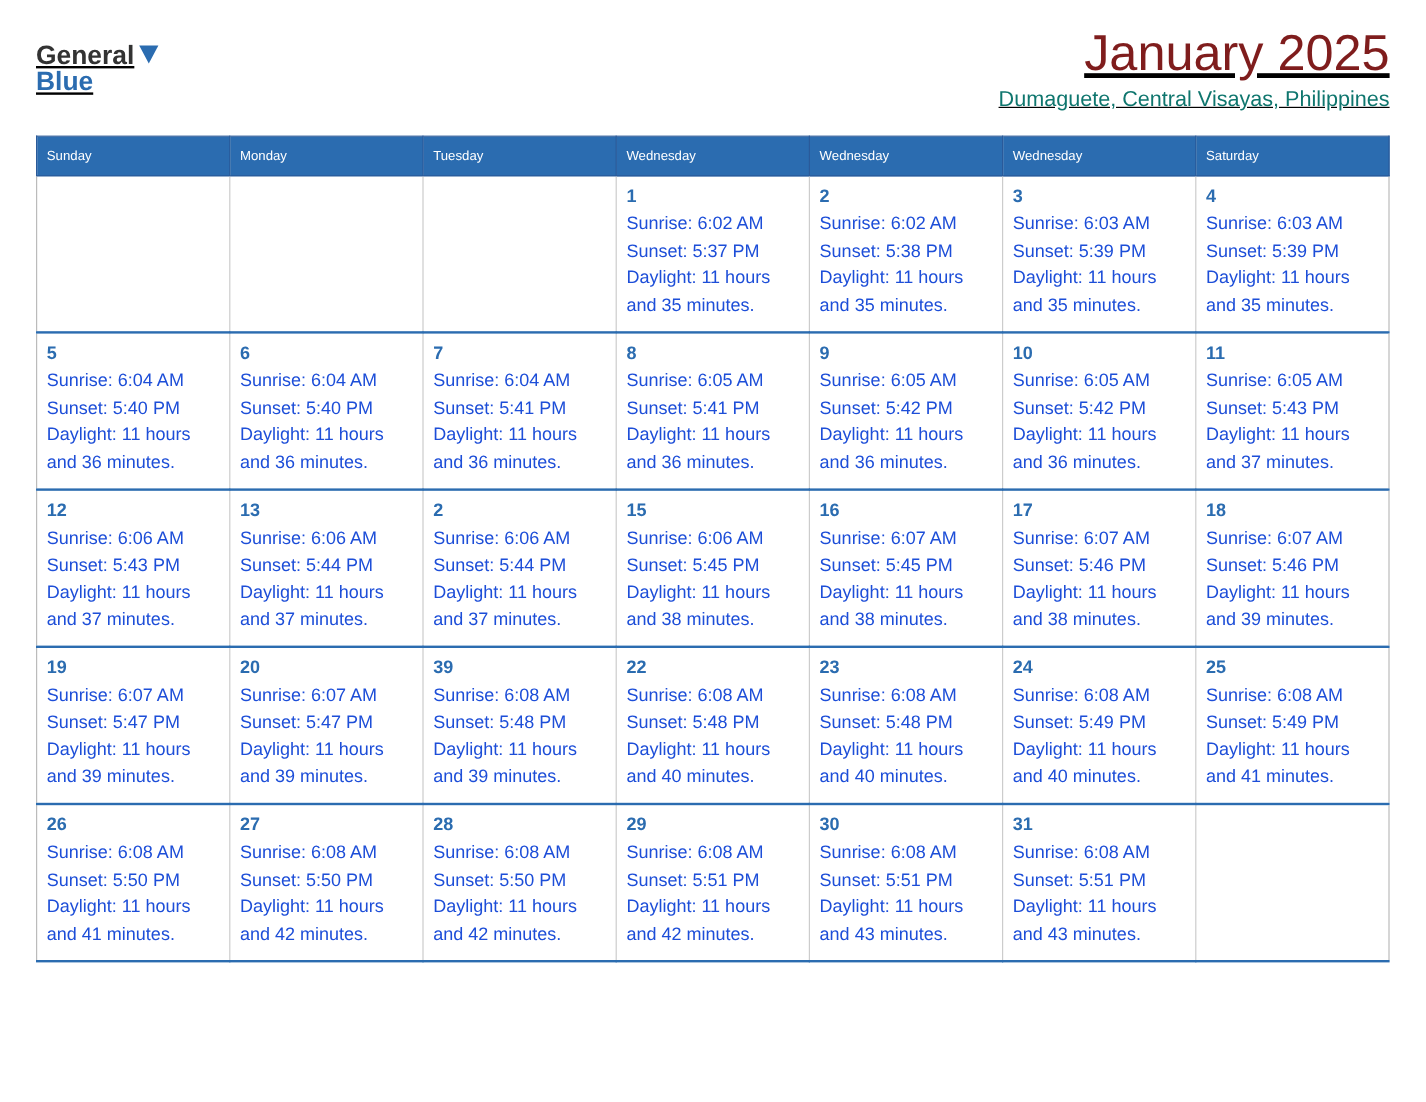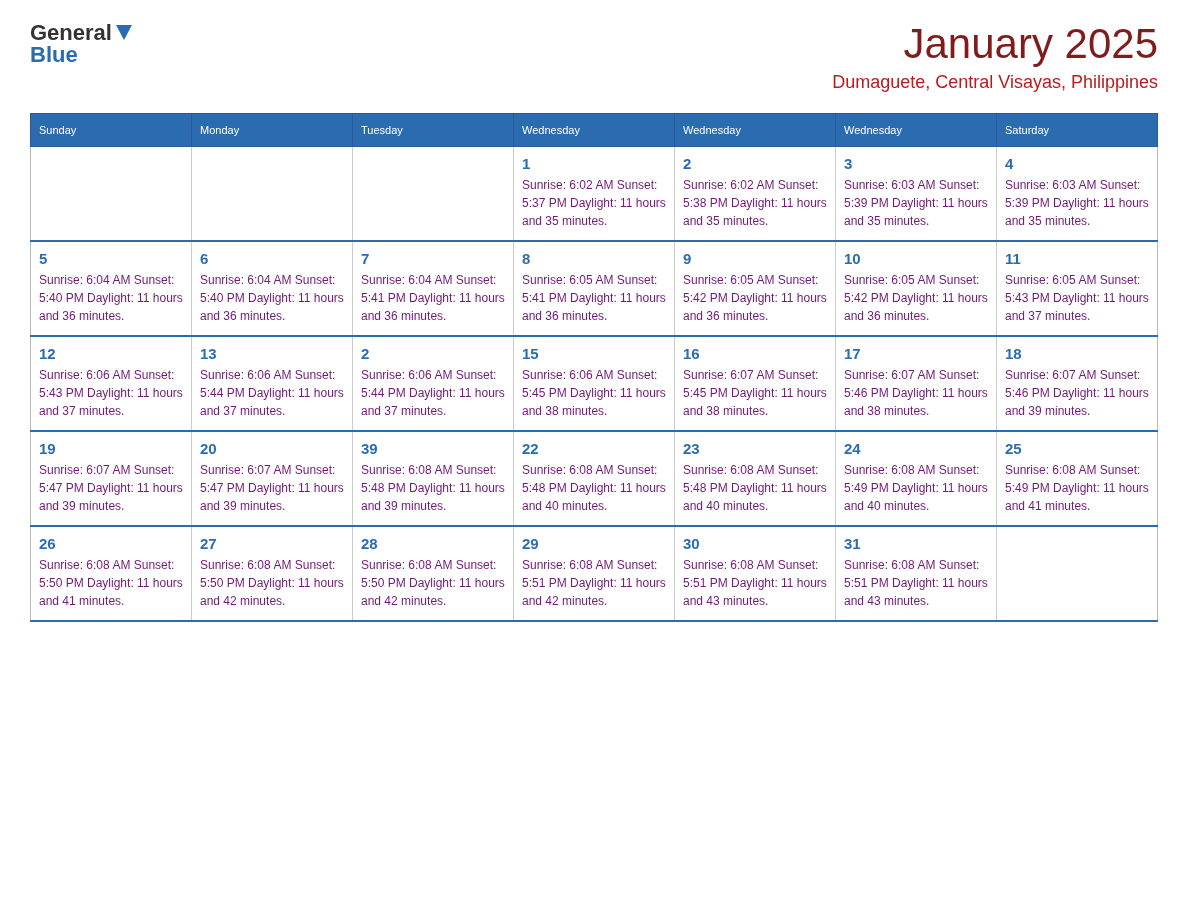--- a/index.html
+++ b/index.html
@@ -6,22 +6,23 @@
     body {
       font-family: Arial, sans-serif;
       background: #fff;
       width: 1188px;
       min-height: 918px;
       padding: 20px 30px;
     }
     .header-area {
       display: flex;
       justify-content: space-between;
-      align-items: flex-start;
+      align-items: center;
       margin-bottom: 20px;
+      text-decoration: underline;
     }
     .logo {
       display: flex;
       align-items: center;
       gap: 4px;
     }
     .logo-text-general {
       font-size: 22px;
       font-weight: bold;
       color: #333;
@@ -34,21 +35,21 @@
     .title-area {
       text-align: right;
     }
     .main-title {
       font-size: 42px;
       font-weight: normal;
       color: #7f1d1d;
     }
     .subtitle {
       font-size: 18px;
-      color: #b91c1c;
+      color: #0f766e;
       margin-top: 4px;
     }
     .calendar {
       width: 100%;
       border-collapse: collapse;
       border: 1px solid #bbb;
     }
     .calendar thead tr th {
       background-color: #2b6cb0;
       color: #fff;
@@ -74,22 +75,22 @@
       border-right: none;
     }
     .day-number {
       font-size: 15px;
       font-weight: bold;
       color: #2b6cb0;
       display: block;
       margin-bottom: 4px;
     }
     .day-info {
-      font-size: 12px;
-      color: #701a75;
+      font-size: 15px;
+      color: #1d4ed8;
       line-height: 1.5;
     }
     .empty-cell {
       background: #fff;
     }
   </style>
 </head>
 <body>
 
 <div class="header-area">

